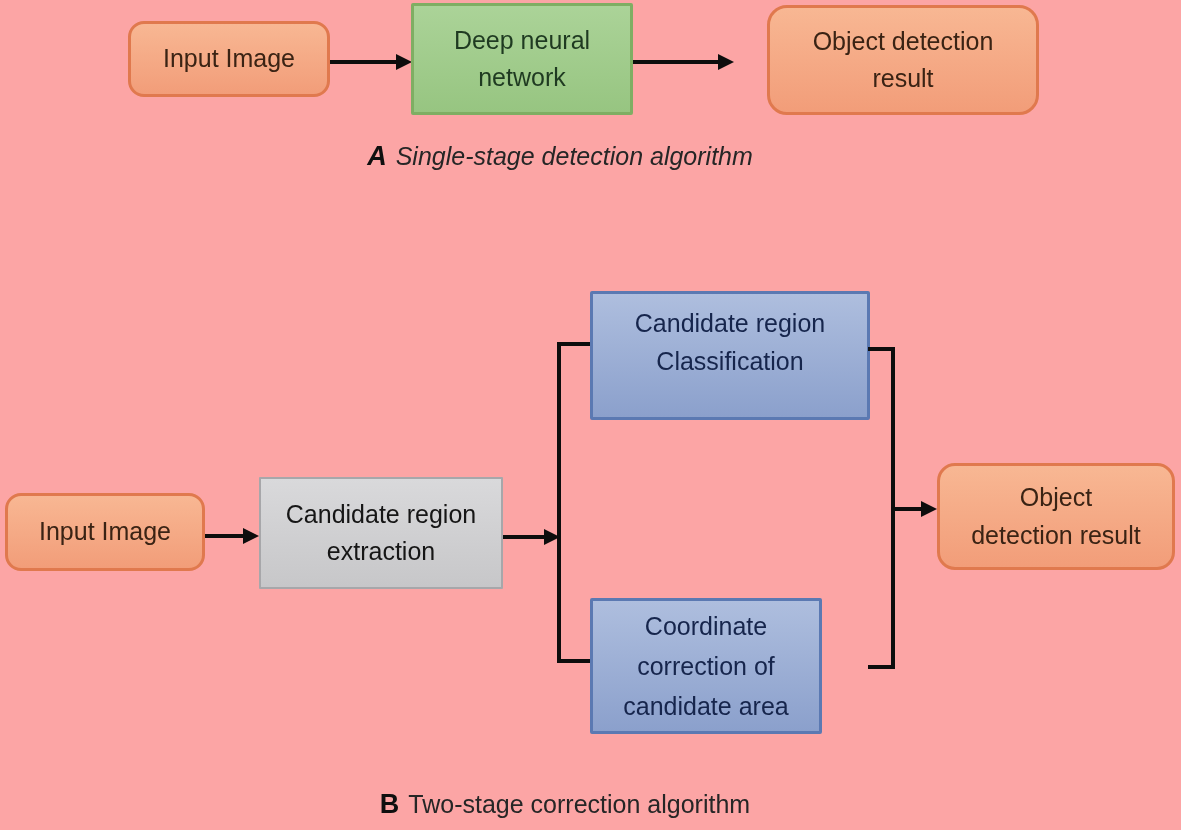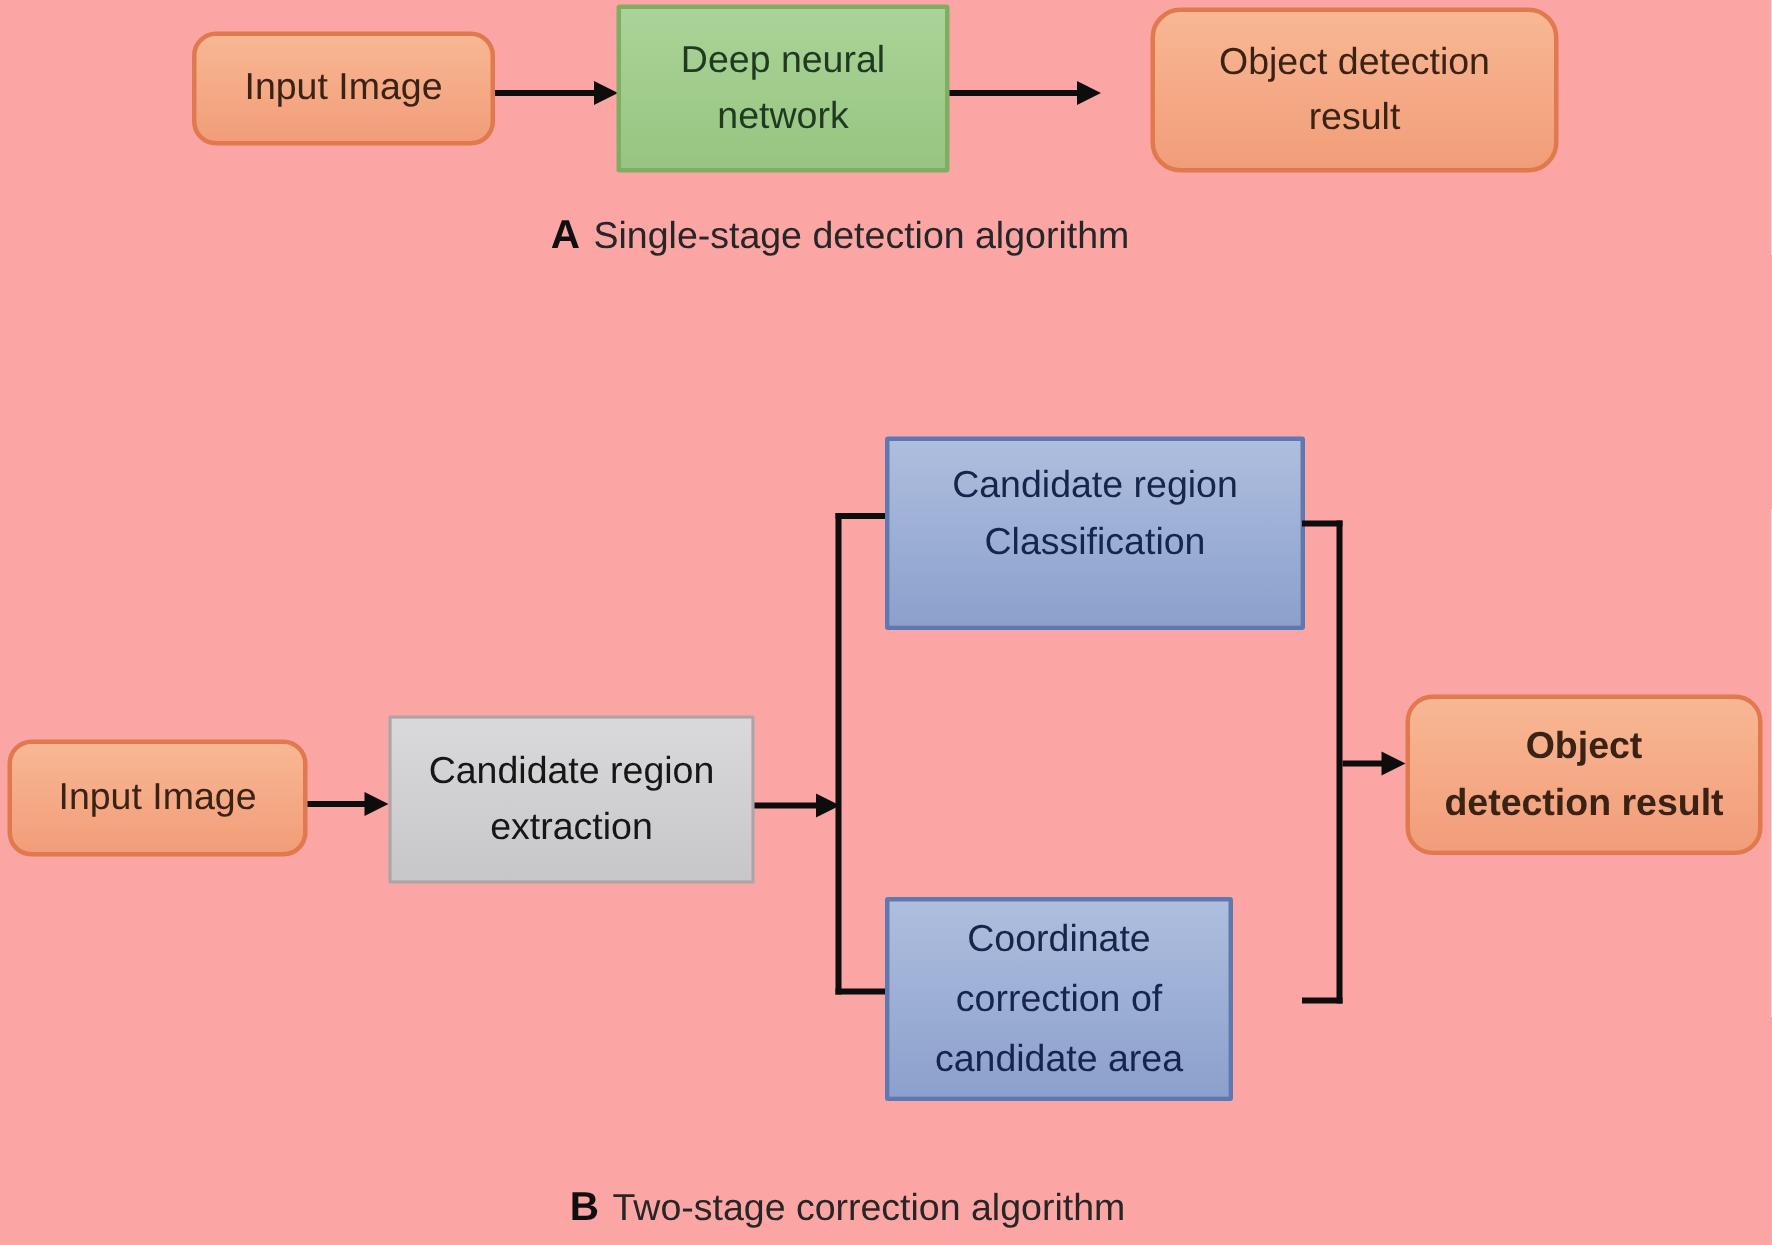--- a/index.html
+++ b/index.html
@@ -80,21 +80,21 @@
 
   <div class="node node-green" style="left:411px;top:3px;width:222px;height:112px;">Deep neural
 network</div>
 
   <div class="line" style="left:633px;top:60px;width:86px;height:4px;"></div>
   <div class="arrow-head" style="left:718px;top:54px;"></div>
 
   <div class="node node-orange" style="left:767px;top:5px;width:272px;height:110px;border-radius:20px;">Object detection
 result</div>
 
-  <div class="caption" style="left:270px;top:141px;width:580px;">
+  <div class="caption" style="left:270px;top:141px;width:580px;font-style:italic;">
     <span class="caption-letter">A</span><span>Single-stage detection algorithm</span>
   </div>
 
   <div class="node node-orange" style="left:5px;top:493px;width:200px;height:78px;">Input Image</div>
 
   <div class="line" style="left:205px;top:534px;width:39px;height:4px;"></div>
   <div class="arrow-head" style="left:243px;top:528px;"></div>
 
   <div class="node node-gray" style="left:259px;top:477px;width:244px;height:112px;">Candidate region
 extraction</div>
@@ -113,20 +113,20 @@
 correction of
 candidate area</div>
 
   <div class="line" style="left:868px;top:347px;width:27px;height:4px;"></div>
   <div class="line" style="left:891px;top:347px;width:4px;height:322px;"></div>
   <div class="line" style="left:868px;top:665px;width:27px;height:4px;"></div>
 
   <div class="line" style="left:895px;top:507px;width:27px;height:4px;"></div>
   <div class="arrow-head" style="left:921px;top:501px;"></div>
 
-  <div class="node node-orange" style="left:937px;top:463px;width:238px;height:107px;border-radius:18px;font-weight:bold;">Object
+  <div class="node node-orange" style="left:937px;top:463px;width:238px;height:107px;border-radius:18px;">Object
 detection result</div>
 
   <div class="caption" style="left:275px;top:789px;width:580px;">
     <span class="caption-letter">B</span><span>Two-stage correction algorithm</span>
   </div>
 
 </div>
 
 </body></html>

